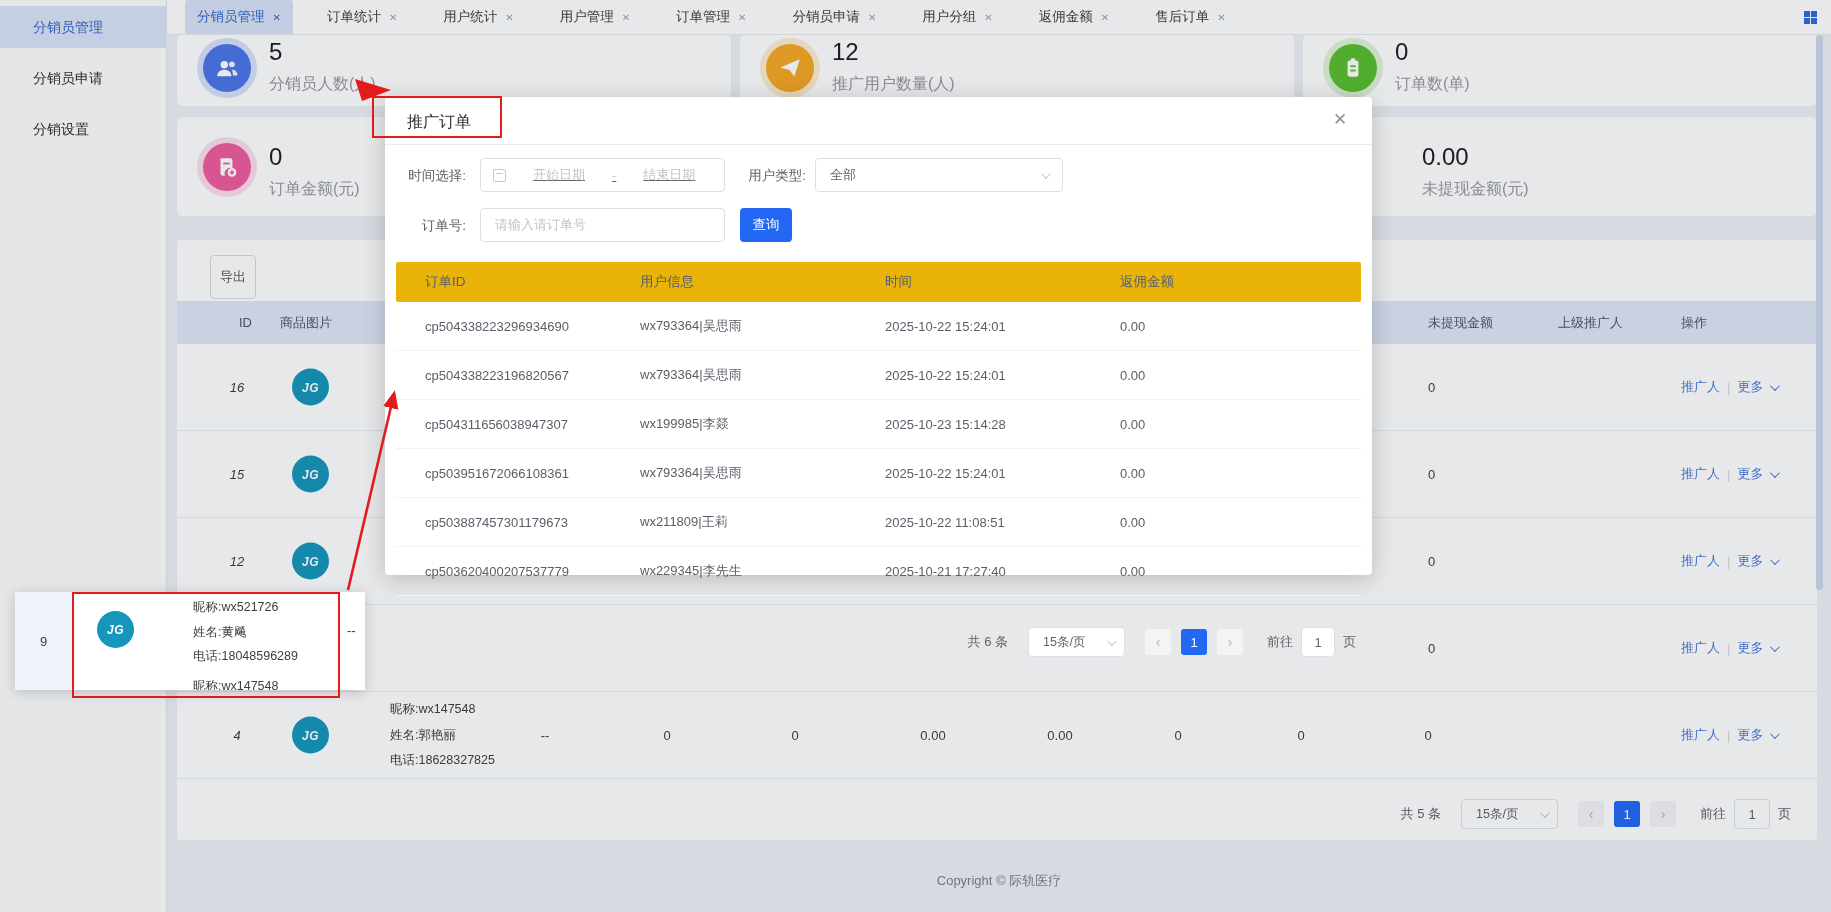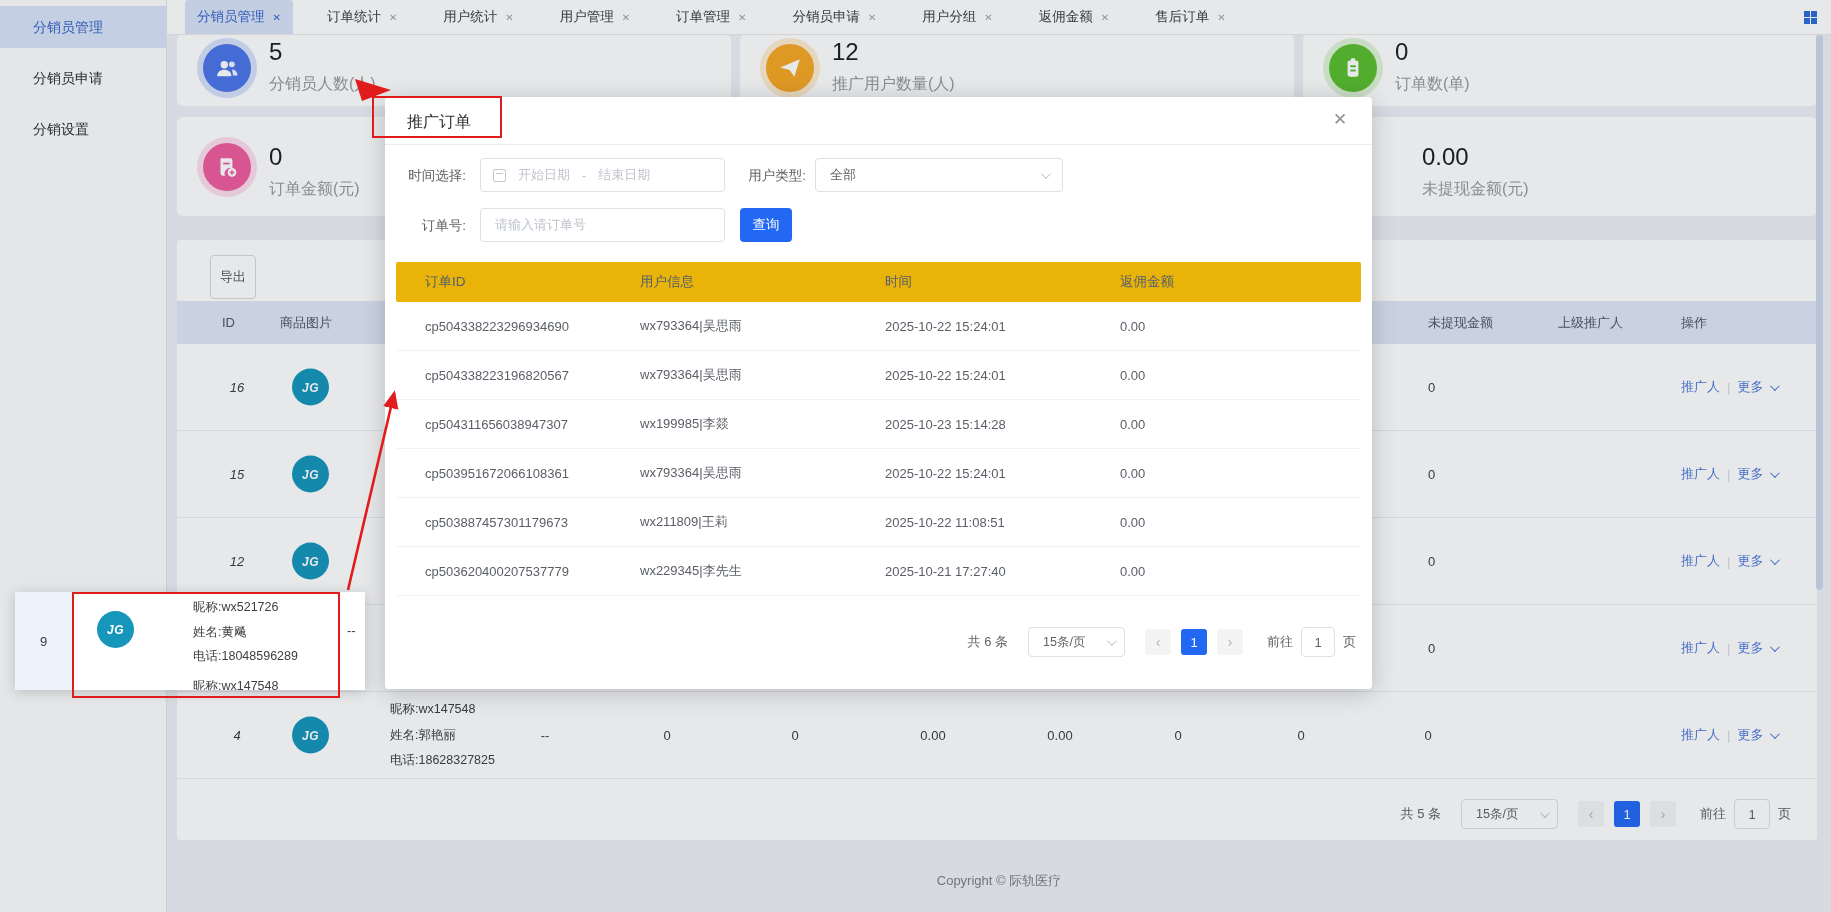--- a/index.html
+++ b/index.html
@@ -62,21 +62,21 @@
 
   
   .tipbox { position:absolute; left:15px; top:592px; width:350px; height:98px; background:#fff; box-shadow:0 2px 12px rgba(0,0,0,.18); z-index:60; overflow:hidden; }
   .tipbox .idstrip { position:absolute; left:0; top:0; width:57px; height:100%; background:#eef2fb; display:flex; align-items:center; justify-content:center; color:#3c3c3c; }
   .tipbox .logo { position:absolute; left:82px; top:19px; }
   .tipbox .lines { position:absolute; left:178px; top:3px; font-size:12.5px; color:#3e3e3e; line-height:24.5px; }
   .tipbox .dash { position:absolute; left:332px; top:31px; color:#3c3c3c; }
   .tipbox .clipline { position:absolute; left:178px; top:86px; height:12px; overflow:hidden; font-size:12.5px; color:#3e3e3e; line-height:17px; }
 
   
-  .modal { position:absolute; left:385px; top:97px; width:987px; height:592px; background:#fff; border-radius:4px; box-shadow:0 4px 24px rgba(0,0,0,.2); z-index:70; }
+  .modal { position:absolute; left:385px; top:97px; width:987px; height:478px; background:#fff; border-radius:4px; box-shadow:0 4px 24px rgba(0,0,0,.2); z-index:70; }
   .m-title { position:absolute; left:22px; top:15px; font-size:16px; color:#303133; }
   .m-close { position:absolute; left:948px; top:12px; font-size:17px; color:#8f939a; cursor:pointer; }
   .m-hr { position:absolute; left:0; top:47px; width:100%; border-top:1px solid #ececec; }
   .flabel { position:absolute; width:70px; text-align:right; font-size:13.5px; color:#606266; }
   .finput { position:absolute; height:34px; border:1px solid #dcdfe6; border-radius:4px; background:#fff; display:flex; align-items:center; font-size:13px; color:#606266; }
   .ph { color:#bfc4cc; }
   .cal { width:13px; height:13px; border:1.3px solid #c4c8d0; border-radius:2px; position:relative; flex:none; }
   .cal::before { content:""; position:absolute; left:2px; right:2px; top:3px; height:1.3px; background:#c4c8d0; }
   .m-search { position:absolute; left:355px; top:111px; width:52px; height:34px; background:#2368f2; border:none; border-radius:4px; color:#fff; font-size:13.5px; cursor:pointer; }
   .m-thead { position:absolute; left:11px; top:165px; width:965px; height:40px; background:#eab308; border-radius:2px; }
@@ -192,21 +192,21 @@
 </div>
 <div class="card" style="left:740px; top:117px; width:1077px; height:99px;">
   <div class="stat-num" style="left:682px; top:26px;">0.00</div>
   <div class="stat-label" style="left:682px; top:62px;">未提现金额(元)</div>
 </div>
 
 <div class="panel"></div>
 <button class="export-btn">导出</button>
 
 <div class="bg-header">
-  <span style="left:45px; width:30px; text-align:left;">ID</span>
+  <span style="left:45px; width:30px; text-align:right;">ID</span>
   <span style="left:103px;">商品图片</span>
   <span style="left:1251px;">未提现金额</span>
   <span style="left:1381px;">上级推广人</span>
   <span style="left:1504px;">操作</span>
 </div>
 <div>
     <div class="bgrow" style="top: 344px;">
       <span class="rid">16</span>
       <div class="logo">
         <div class="jg">JG</div>
@@ -319,21 +319,21 @@
   <div class="dash">--</div>
   <div class="clipline">昵称:wx147548</div>
 </div>
 
 <div class="modal">
   <div class="m-title">推广订单</div>
   <div class="m-close">✕</div>
   <div class="m-hr"></div>
 
   <div class="flabel" style="left:11px; top:70px;">时间选择:</div>
-  <div class="finput" style="left:95px; top:61px; width:245px; padding:16px 12px; gap:12px;">
+  <div class="finput" style="left:95px; top:61px; width:245px; padding:16px 12px; gap:27px;text-decoration:underline;">
     <span class="cal"></span>
     <span class="ph">开始日期</span>
     <span class="ph">-</span>
     <span class="ph">结束日期</span>
   </div>
   <div class="flabel" style="left:351px; top:70px;">用户类型:</div>
   <div class="finput" style="left:430px; top:61px; width:248px; padding:0 14px; justify-content:space-between;">
     <span>全部</span>
     <span class="chev dd-chev"></span>
   </div>

